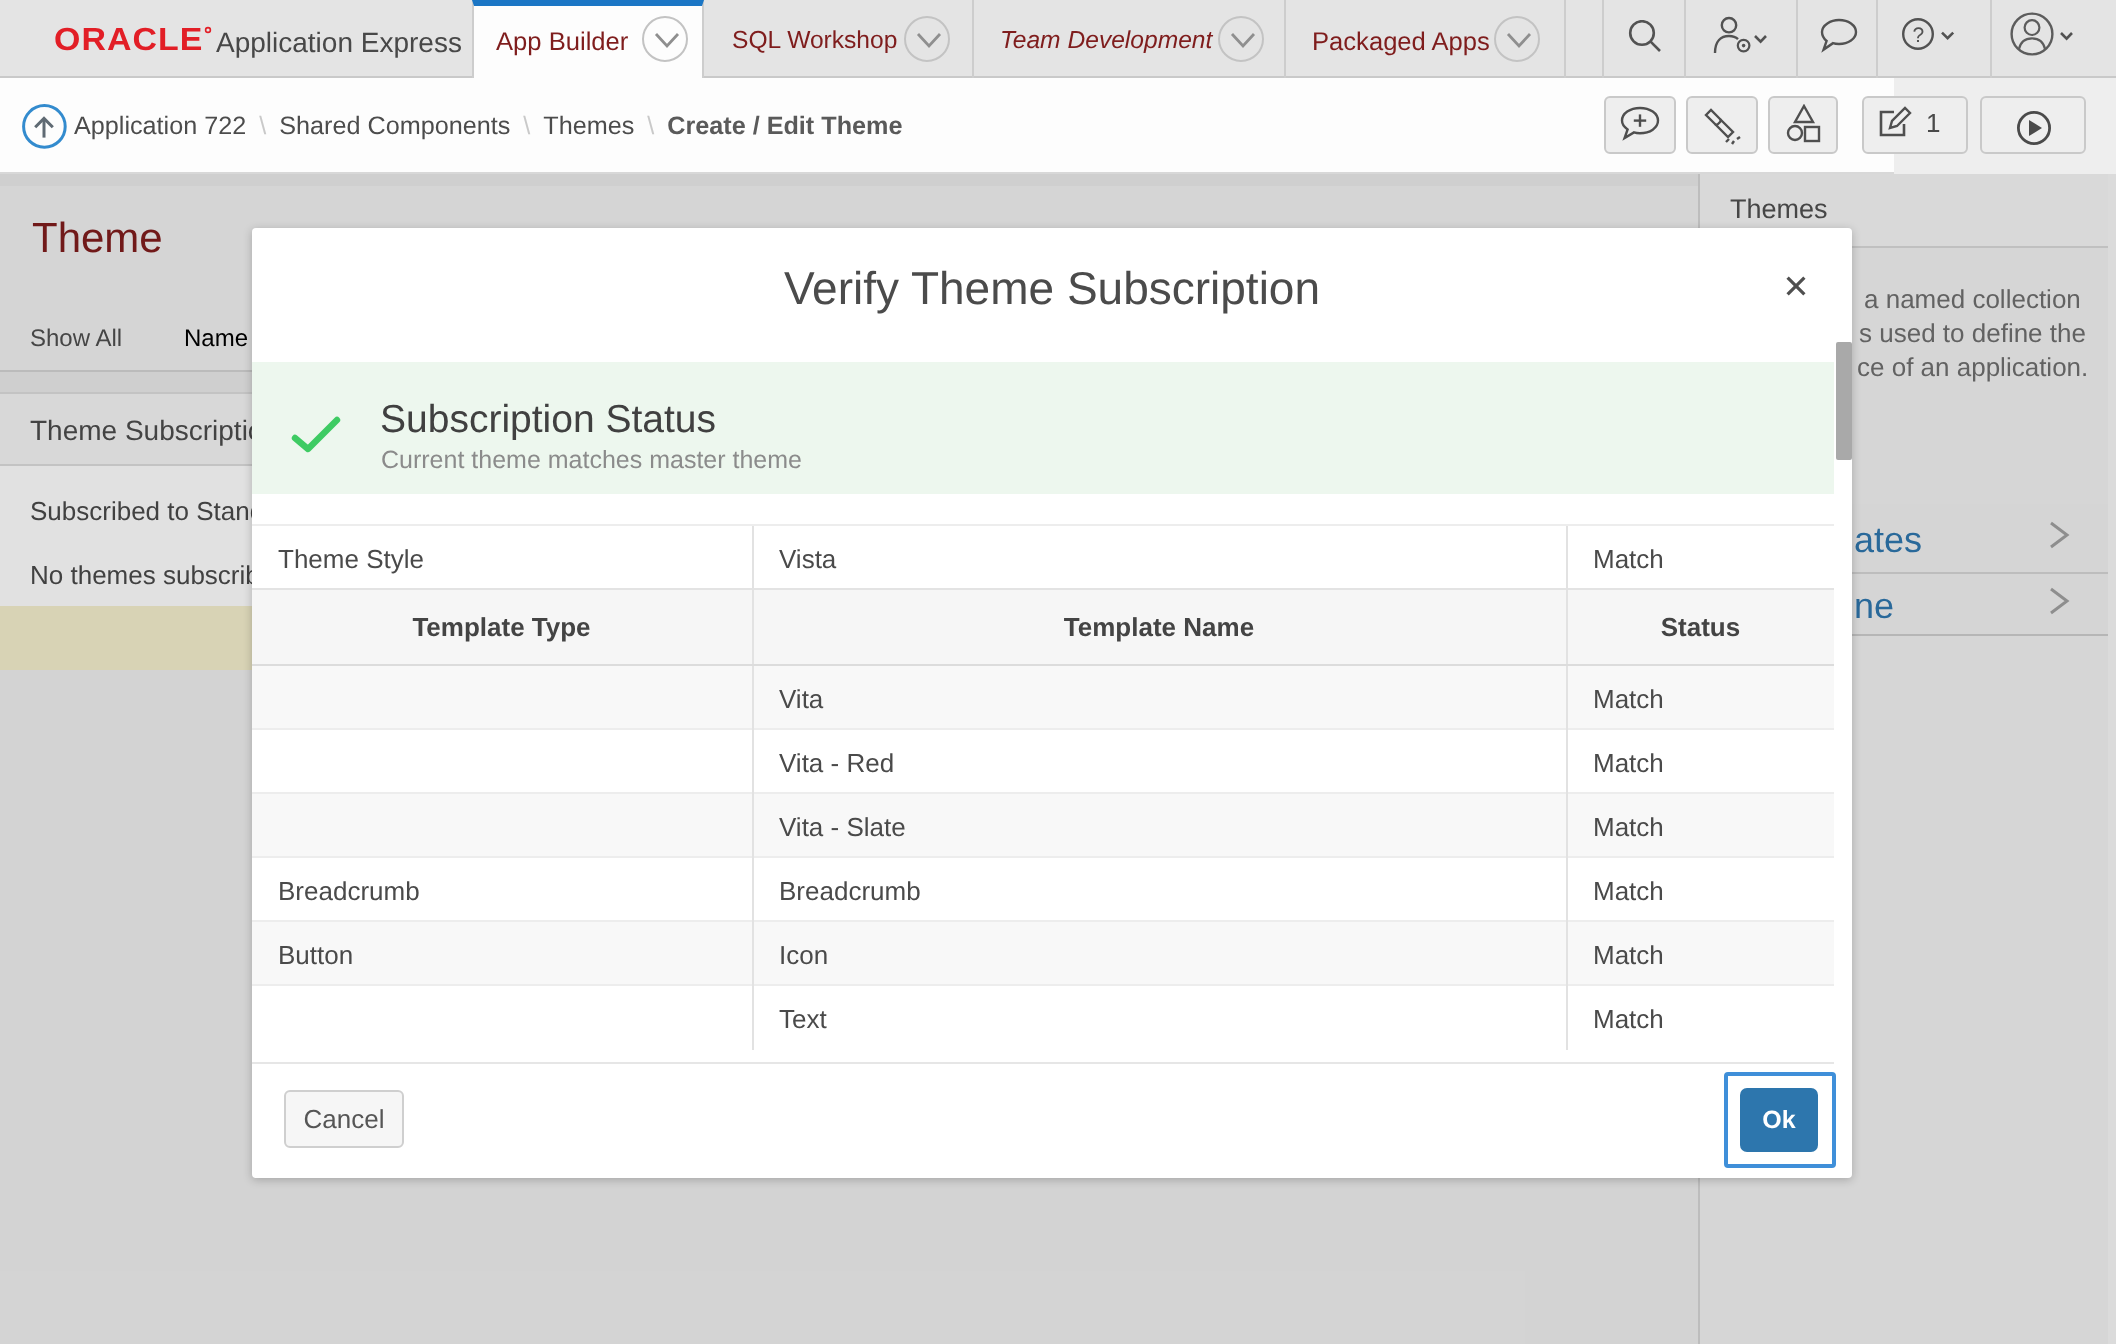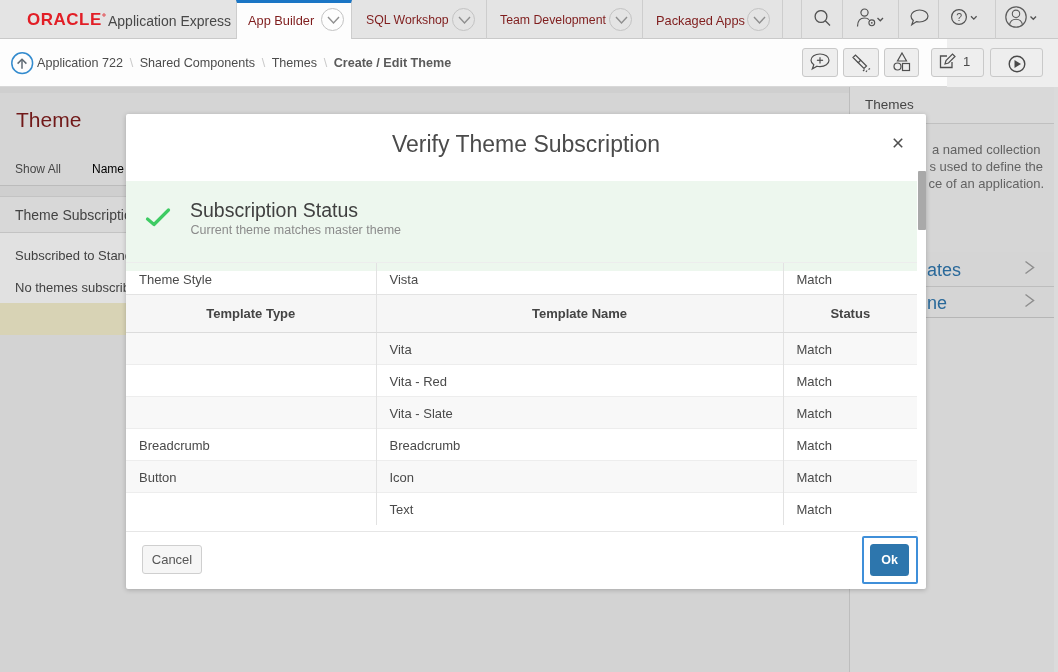--- a/index.html
+++ b/index.html
@@ -35,21 +35,21 @@
 
 #sidebar { position:absolute; left:849px; top:0px; width:209px; height:585px; background:#f1f1f1; border-left:1px solid #d5d5d5; }
 #sidehead { position:absolute; left:0; top:0; width:209px; height:37px; background:#f4f4f4; border-bottom:1px solid #d8d8d8; }
 .sidetxt { position:absolute; font-size:13px; color:#6f6f6f; white-space:nowrap; }
 .sidelink { position:absolute; font-size:18px; color:#2f76ad; white-space:nowrap;text-align:right; }
 #pagescroll { position:absolute; left:204px; top:0; width:5px; height:585px; background:#f7f7f7; }
 
 
 #modal { position:absolute; left:126px; top:114px; width:800px; height:475px; background:#ffffff; border-radius:2px; box-shadow:0 1px 5px rgba(0,0,0,0.22); z-index:10; }
 #mtitle { position:absolute; left:0; top:17px; width:800px; text-align:center; font-size:23px; color:#4b4b4b; }
-#greenbanner { position:absolute; left:0; top:67px; width:791px; height:90px; background:#edf7ee; }
+#greenbanner { position:absolute; left:0; top:67px; width:791px; height:66px; background:#edf7ee; }
 #substat { position:absolute; left:64px; top:18px; font-size:19.5px; color:#404040; }
 #subsub { position:absolute; left:64.5px; top:42px; font-size:12.5px; color:#8b8b8b; }
 table.mt { position:absolute; left:0; top:148px; width:791px; border-collapse:collapse; table-layout:fixed; }
 table.mt th { height:38px; background:#f6f6f6; border-top:1px solid #e3e3e3; border-bottom:1px solid #dcdcdc; font-size:13px; color:#444444; font-weight:bold; text-align:center; }
 table.mt td { height:32px; font-size:13px; color:#4a4a4a; border-top:1px solid #ededed; padding:2px 0 0 0; }
 table.mt td.c1 { padding-left:13px; }
 table.mt td.c2 { padding-left:13px; }
 table.mt td.c3 { padding-left:13px; }
 table.mt .colb { border-left:1px solid #e2e2e2; }
 table.mt tr.alt td { background:#f8f8f8; }
@@ -86,21 +86,21 @@
       </svg>
     </div>
 
   <div class="tabtxt" style="left:366px; font-size:12.3px;">SQL Workshop</div>
   <div class="chev-circ" style="left:452px;">
       <svg width="13" height="9" viewBox="0 0 13 9">
         <polyline points="1,1 6.5,7 12,1" fill="none" stroke="#8f8f8f" stroke-width="1.4"></polyline>
       </svg>
     </div>
 
-  <div class="tabtxt" style="left:500px; font-size:12.3px;">Team Development</div>
+  <div class="tabtxt" style="left:500px; font-size:12.3px;font-style:italic;">Team Development</div>
   <div class="chev-circ" style="left:609px;">
       <svg width="13" height="9" viewBox="0 0 13 9">
         <polyline points="1,1 6.5,7 12,1" fill="none" stroke="#8f8f8f" stroke-width="1.4"></polyline>
       </svg>
     </div>
 
   <div class="tabtxt" style="left:656px;">Packaged Apps</div>
   <div class="chev-circ" style="left:747px;">
       <svg width="13" height="9" viewBox="0 0 13 9">
         <polyline points="1,1 6.5,7 12,1" fill="none" stroke="#8f8f8f" stroke-width="1.4"></polyline>

